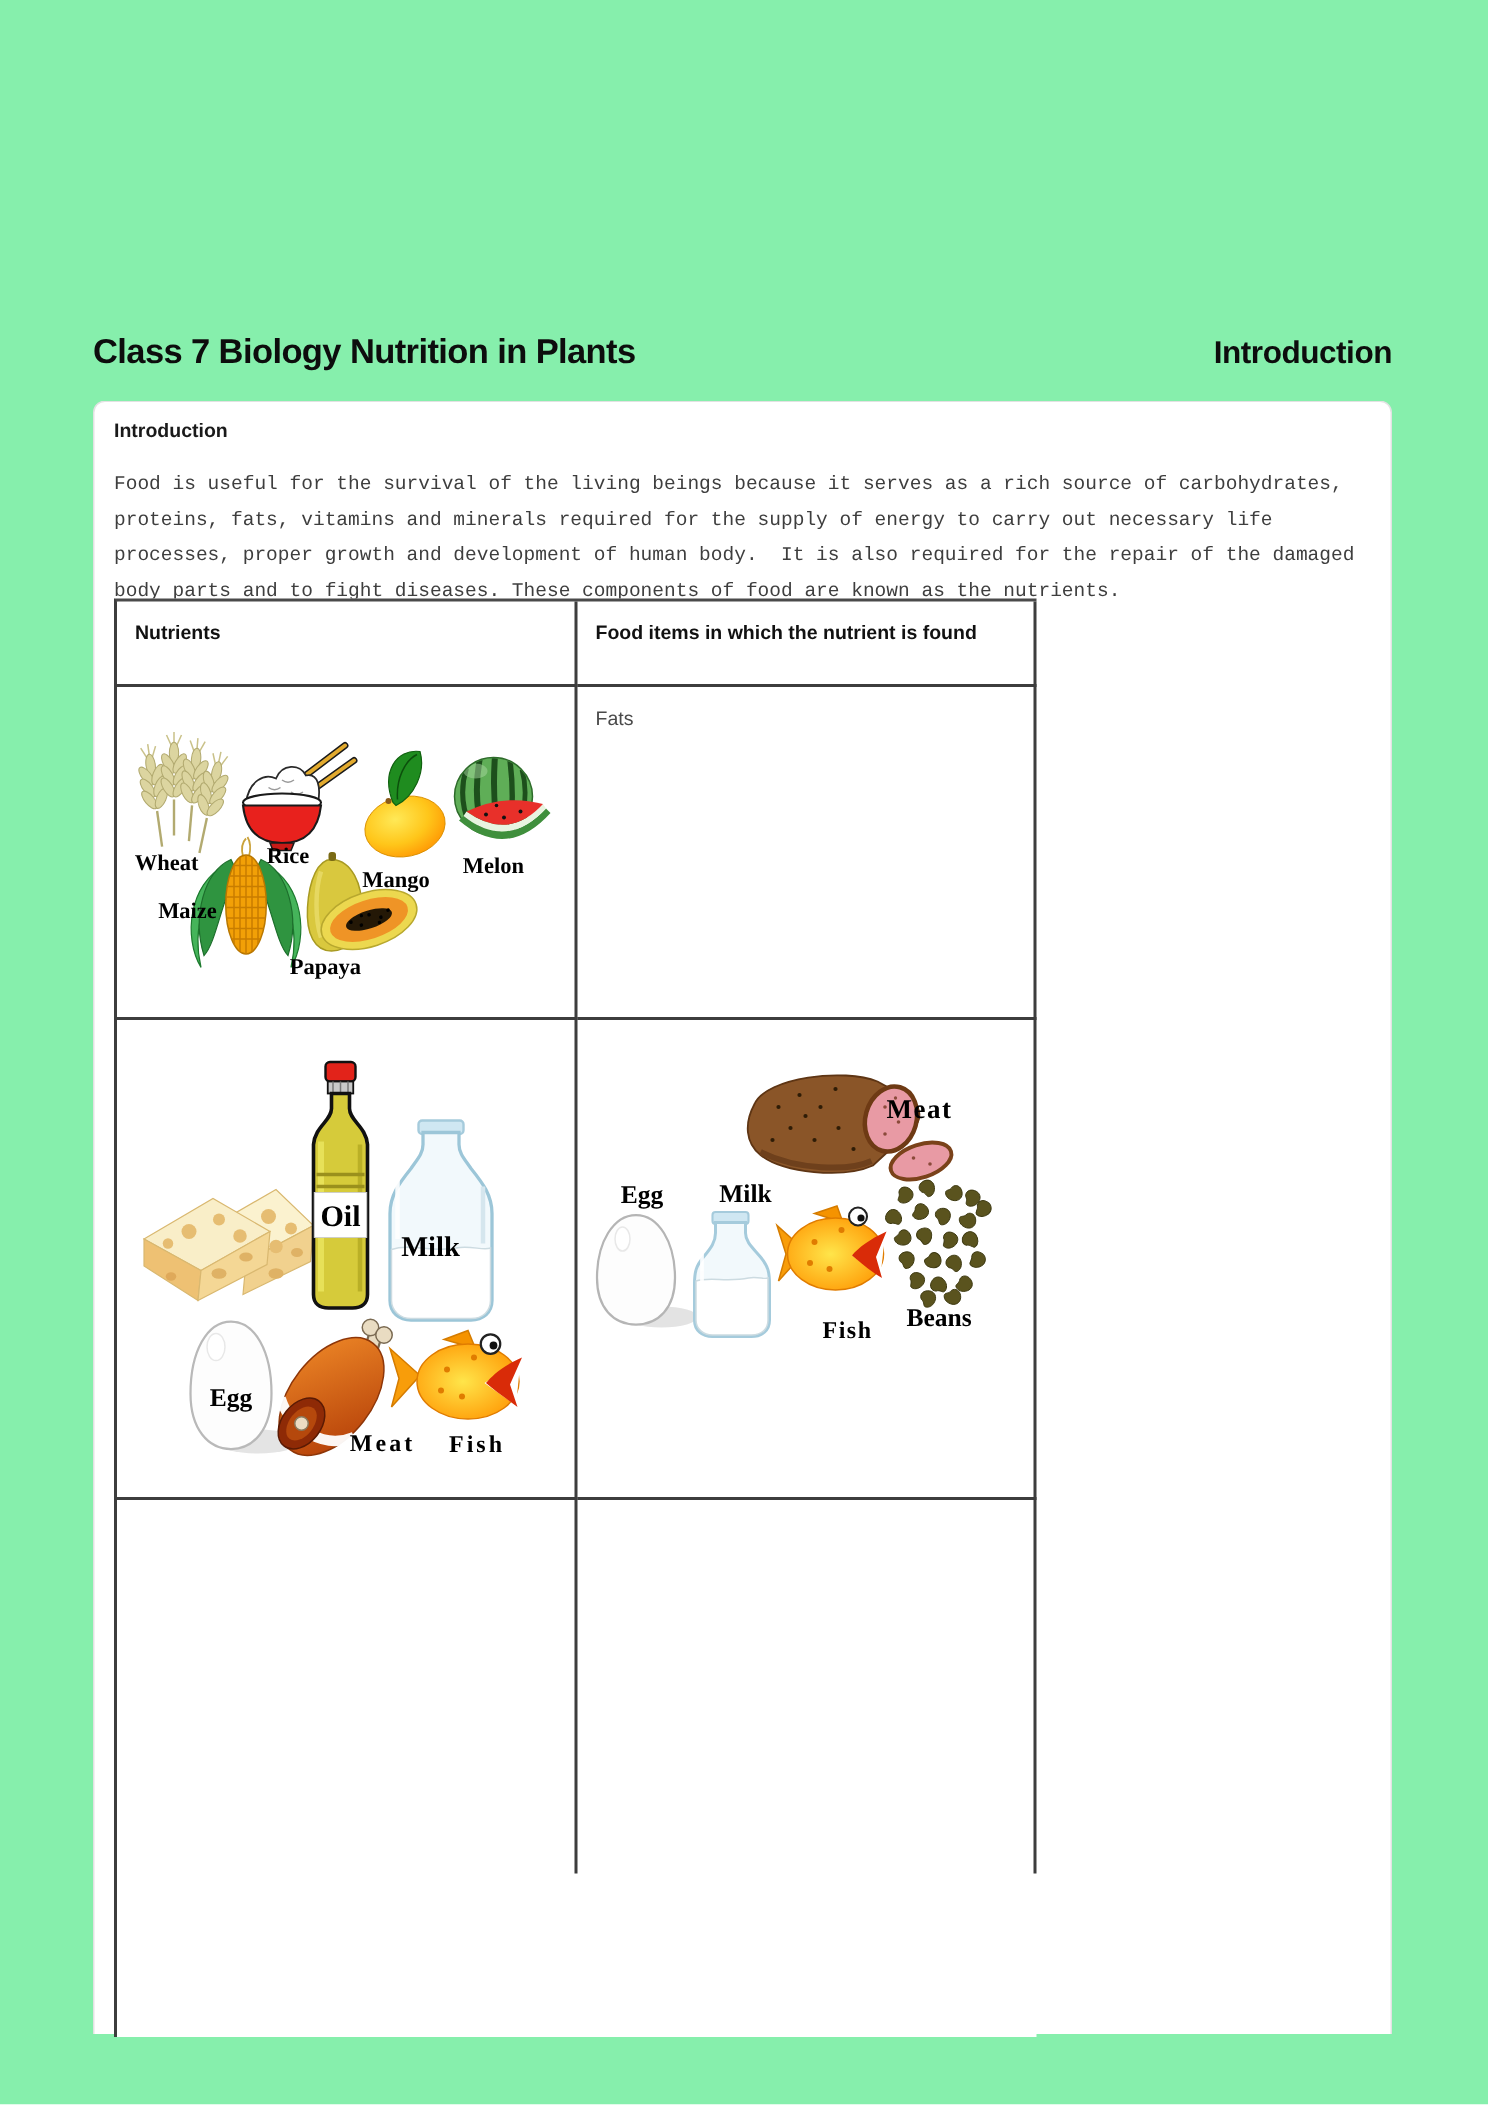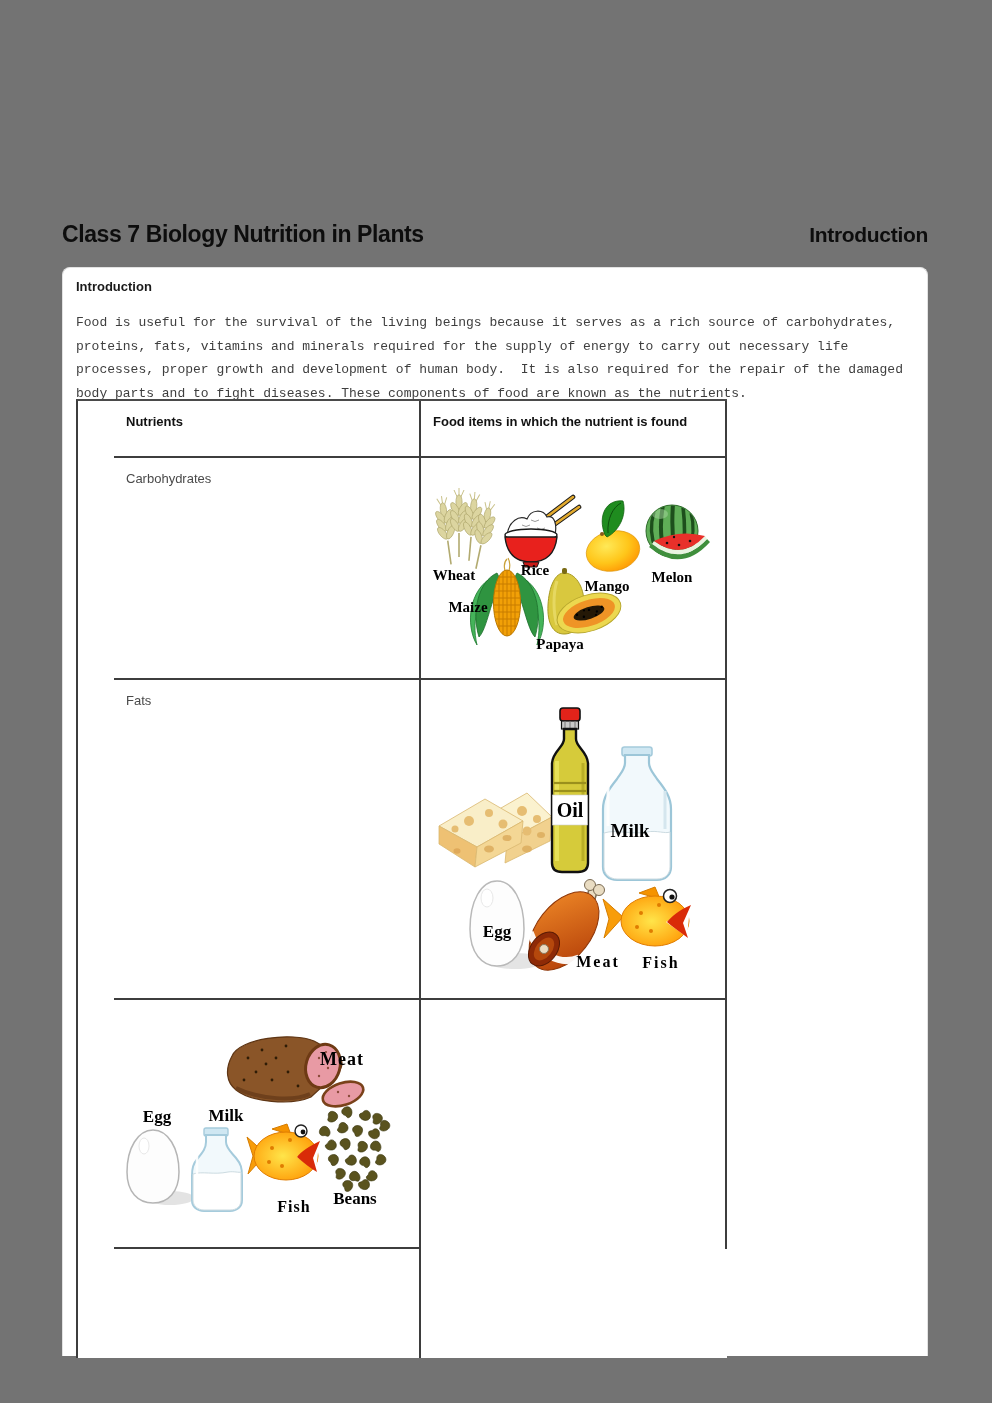--- a/index.html
+++ b/index.html
@@ -1,29 +1,29 @@
 <!DOCTYPE html>
 <html><head>
 <meta charset="utf-8">
 <style>
   html,body{margin:0;padding:0;background:#ffffff;}
-  .page{position:relative;width:992px;height:1403px;background:#737373;overflow:hidden;
+  .page{position:relative;width:992px;height:1403px;background:#86efac;overflow:hidden;
         font-family:"Liberation Sans",sans-serif;}
   .hdr{position:absolute;left:62px;top:221px;width:866px;display:flex;
        justify-content:space-between;align-items:baseline;}
   .title{font-size:23px;font-weight:bold;color:#0d0d0d;letter-spacing:-0.4px;}
   .section{font-size:21px;font-weight:bold;color:#0d0d0d;letter-spacing:-0.3px;}
   .card{position:absolute;left:62px;top:267px;width:864px;height:1088px;
         border:1px solid #e2e2e2;border-bottom:none;border-radius:8px 8px 0 0;background:#fff;}
   .card-heading{position:absolute;left:13px;top:11px;font-size:13px;font-weight:bold;color:#1a1a1a;}
   .para{position:absolute;left:13px;top:43px;width:842px;font-size:13px;line-height:23.5px;
         color:#3e3e3e;white-space:pre-wrap;font-family:Liberation Mono, monospace;}
   .ntable{position:absolute;left:13px;top:131px;display:grid;
           grid-template-columns:307px 306px;grid-template-rows:57px 222px 320px 249px 109px;
-          border-top:2px solid #4a4a4a;border-left:2px solid #3d3d3d;background:#fff;padding-left:36px;}
+          border-top:2px solid #4a4a4a;border-left:2px solid #3d3d3d;background:#fff;}
   .tc{border-right:2px solid #3d3d3d;border-bottom:2px solid #3d3d3d;
       padding:13px 12px;box-sizing:border-box;position:relative;overflow:hidden;}
   .tc.hd{font-size:13px;font-weight:bold;color:#111;}
   .tc.nm{font-size:13px;color:#4a4a4a;}
   .tc.nb{border-bottom:none;}
   .illus{position:absolute;}
   .slab{font-family:"Liberation Serif",serif;font-weight:bold;fill:#000;}
 </style>
 </head>
 <body>
@@ -37,21 +37,20 @@
 
   <div class="card">
     <div class="card-heading">Introduction</div>
     <div class="para">Food is useful for the survival of the living beings because it serves as a rich source of carbohydrates, proteins, fats, vitamins and minerals required for the supply of energy to carry out necessary life processes, proper growth and development of human body.  It is also required for the repair of the damaged body parts and to fight diseases. These components of food are known as the nutrients.</div>
 
     <div class="ntable">
 
       <div class="tc hd">Nutrients</div>
       <div class="tc hd">Food items in which the nutrient is found</div>
 
-      <div class="tc nm">Carbohydrates</div>
       <div class="tc">
         <svg class="illus" style="left:6px;top:23px;" width="292" height="186" viewBox="0 0 292 186">
           <defs>
             <g id="spikeDef">
               <line x1="0" y1="34" x2="0" y2="58" stroke="#b2aa70" stroke-width="1.6"></line>
               <line x1="0" y1="2" x2="-5" y2="-9" stroke="#c9c189" stroke-width="1"></line>
               <line x1="0" y1="2" x2="0" y2="-11" stroke="#c9c189" stroke-width="1"></line>
               <line x1="0" y1="2" x2="5" y2="-9" stroke="#c9c189" stroke-width="1"></line>
               <ellipse cx="0" cy="3" rx="3.1" ry="7.2" fill="#dcd5a0" stroke="#b2aa70" stroke-width="0.7"></ellipse>
               <ellipse transform="translate(-3.8,10) rotate(-30)" rx="3.1" ry="7.2" fill="#dcd5a0" stroke="#b2aa70" stroke-width="0.7"></ellipse>

